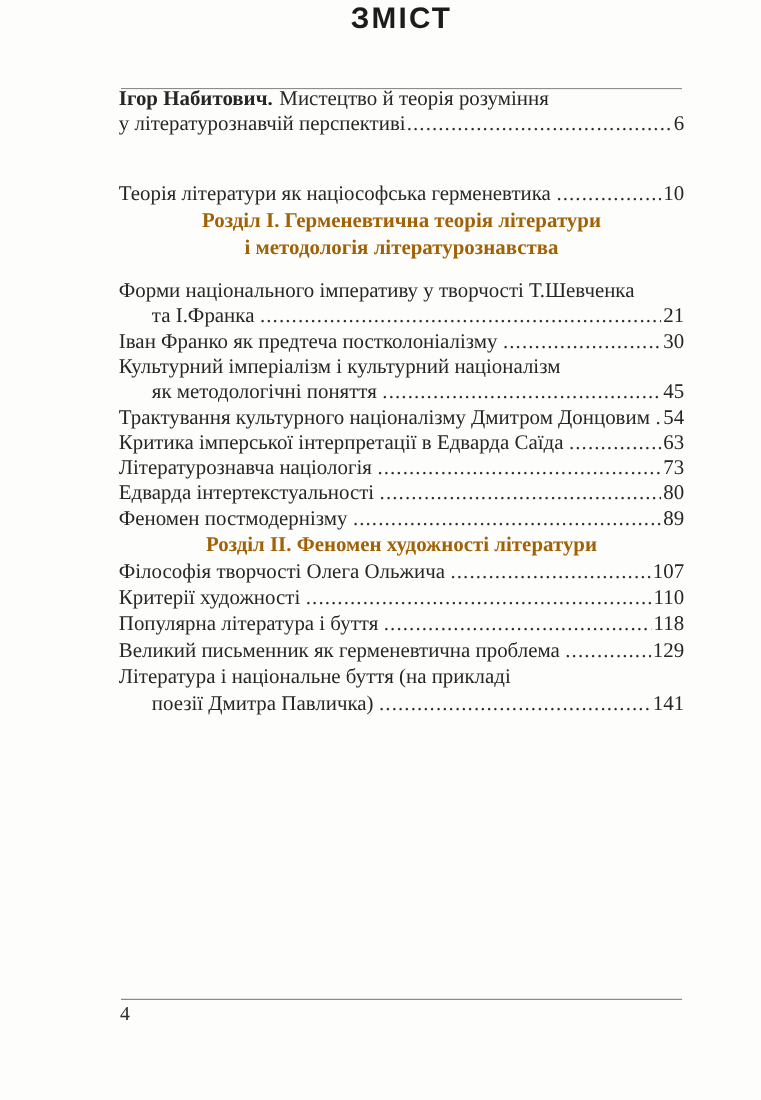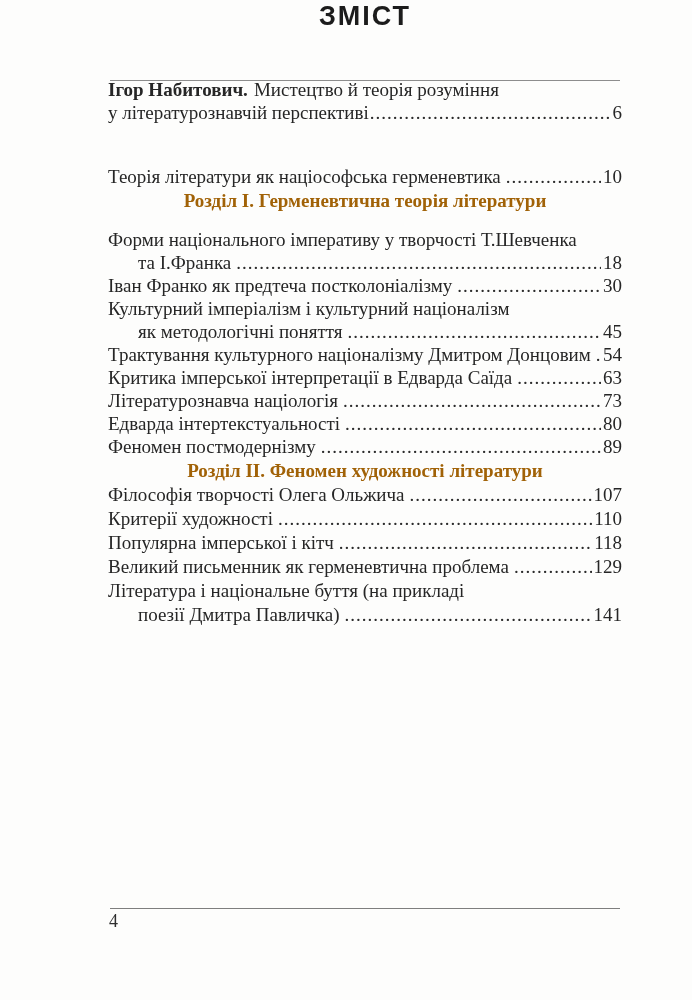--- a/index.html
+++ b/index.html
@@ -115,30 +115,31 @@
       </div>
 
       <div class="entry-front2 line row">
         <span class="t">Теорія літератури як націософська герменевтика</span>
         <span class="leader"></span>
         <span class="pg">10</span>
       </div>
 
       <h2 class="section-heading heading-1">
         <span>Розділ І. Герменевтична теорія літератури</span><br>
+        <span>і методологія літературознавства</span>
       </h2>
 
       <div class="items-1">
 
         <div>
           <div class="line">Форми національного імперативу у творчості Т.Шевченка</div>
           <div class="line row">
             <span class="t indent">та І.Франка</span>
             <span class="leader"></span>
-            <span class="pg">18</span>
+            <span class="pg">21</span>
           </div>
         </div>
 
         <div class="line row">
           <span class="t">Іван Франко як предтеча постколоніалізму</span>
           <span class="leader"></span>
           <span class="pg">30</span>
         </div>
 
         <div>
@@ -194,21 +195,21 @@
           <span class="pg">107</span>
         </div>
 
         <div class="line row">
           <span class="t">Критерії художності</span>
           <span class="leader"></span>
           <span class="pg">110</span>
         </div>
 
         <div class="line row">
-          <span class="t">Популярна імперської і кітч</span>
+          <span class="t">Популярна література і буття</span>
           <span class="leader"></span>
           <span class="pg">118</span>
         </div>
 
         <div class="line row">
           <span class="t">Великий письменник як герменевтична проблема</span>
           <span class="leader"></span>
           <span class="pg">129</span>
         </div>
 

